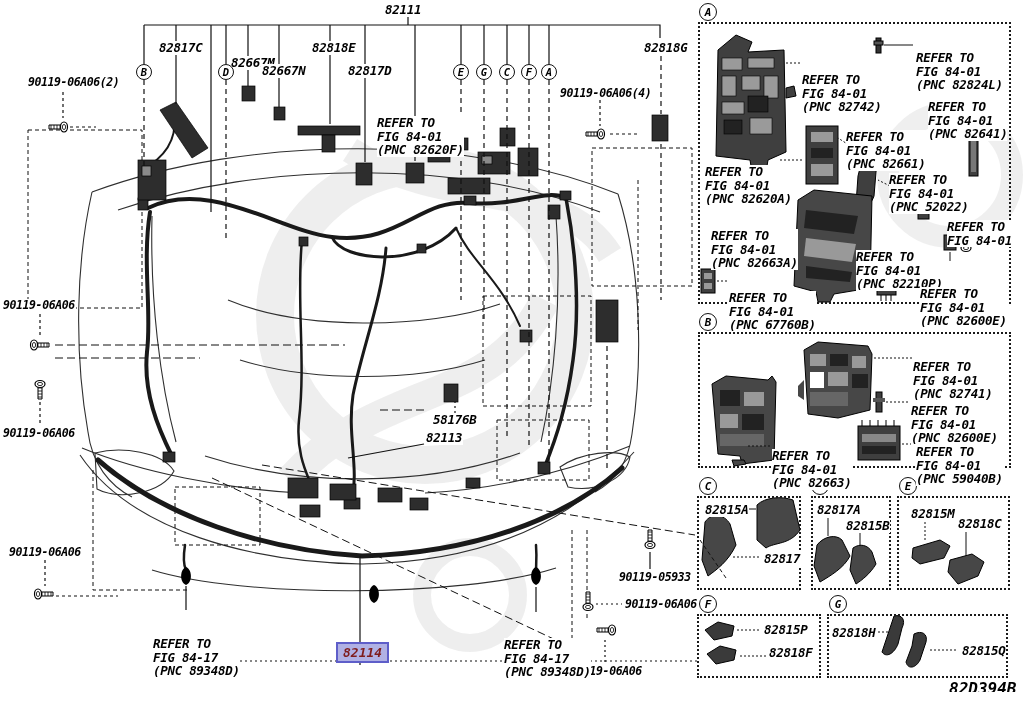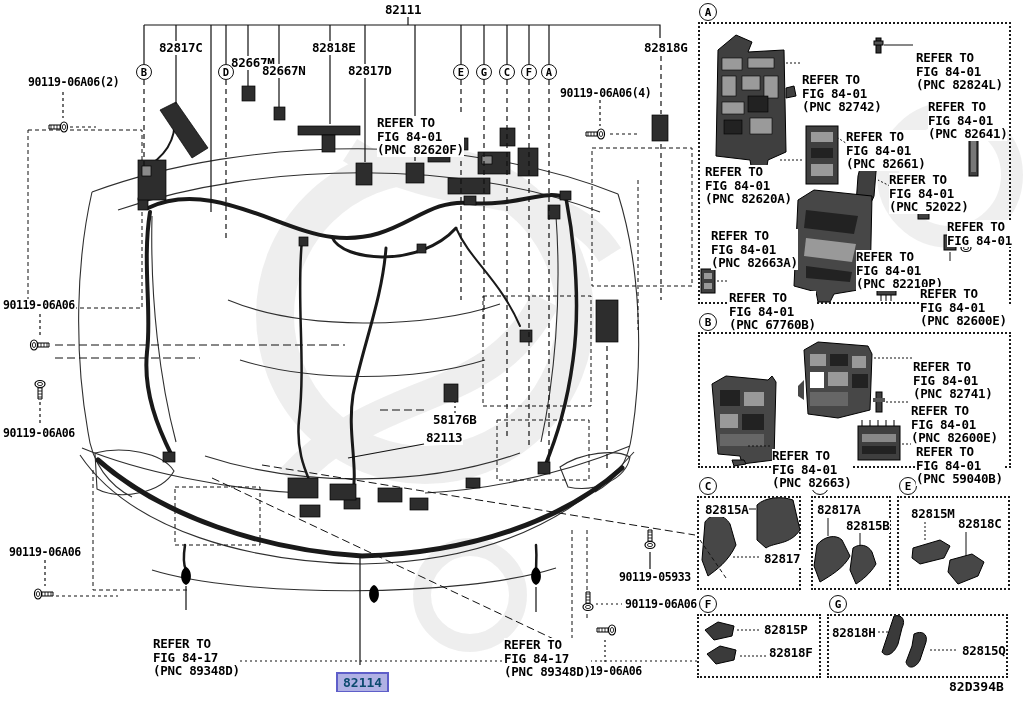--- a/index.html
+++ b/index.html
@@ -1,34 +1,34 @@
 <!DOCTYPE html>
 <html><head>
 <meta charset="utf-8">
 <style>
   html,body{margin:0;padding:0;background:#fff;}
   #stage{position:relative;width:1024px;height:692px;background:#fff;overflow:hidden;
-         font-family:"DejaVu Sans Mono",monospace;font-weight:bold;color:#000;}
+         font-family:"DejaVu Sans Mono",monospace;font-weight:bold;color:#000;font-style:italic;}
   svg{position:absolute;left:0;top:0;}
   .pl{position:absolute;font-size:12.5px;letter-spacing:-0.3px;background:#fff;
       padding:0 1px;white-space:nowrap;line-height:14px;}
   .bl{position:absolute;font-size:11.5px;letter-spacing:-0.4px;background:#fff;
       padding:0 1px;white-space:nowrap;line-height:13px;}
   .ref{position:absolute;font-size:12.5px;letter-spacing:-0.3px;line-height:13.5px;
        background:#fff;white-space:nowrap;margin-top:26px;}
   .circ{position:absolute;width:16px;height:16px;border:1.6px solid #111;border-radius:50%;
         background:#fff;font-size:10.5px;display:flex;align-items:center;justify-content:center;
         box-sizing:border-box;}
   .pcirc{position:absolute;width:18px;height:18px;border:1.7px solid #111;border-radius:50%;
         background:#fff;font-size:11px;display:flex;align-items:center;justify-content:center;
         box-sizing:border-box;}
   .pbox{position:absolute;border:2px dotted #1a1a1a;box-sizing:border-box;}
   .hl{position:absolute;font-size:13px;padding:1px 5px;border:2px solid #5e5ec9;
       background:#b0b1e4;color:#1c1c74;line-height:15px;}
-  .code{position:absolute;font-size:13px;letter-spacing:0;}
+  .code{position:absolute;font-size:16px;letter-spacing:0;}
 </style>
 </head>
 <body>
 
 <div id="stage">
 
 <svg width="1024" height="707" viewBox="0 0 1024 707">
   <defs>
     <g id="boltH">
       <path d="M-15,-2 h13 v4 h-13 z" fill="#fff" stroke="#000" stroke-width="1"></path>
@@ -390,21 +390,21 @@
   <div>REFER TO</div>
   <div>FIG 84-17</div>
   <div>(PNC 89348D)</div>
 </div>
 <div class="ref" style="left:504px;top:612px">
   <div>REFER TO</div>
   <div>FIG 84-17</div>
   <div>(PNC 89348D)</div>
 </div>
 
-<div class="hl" style="left: 336px; top: 642px; background: rgb(176, 177, 228); border-color: rgb(94, 94, 201); color: #0c4a6e; margin-top: 30px;">82114</div>
+<div class="hl" style="left: 336px; top: 642px; background: rgb(176, 177, 228); border-color: rgb(94, 94, 201); color: #7f1d1d;">82114</div>
 
 <div class="circ" style="left:136px;top:64px">B</div>
 <div class="circ" style="left:218px;top:64px">D</div>
 <div class="circ" style="left:453px;top:64px">E</div>
 <div class="circ" style="left:476px;top:64px">G</div>
 <div class="circ" style="left:499px;top:64px">C</div>
 <div class="circ" style="left:521px;top:64px">F</div>
 <div class="circ" style="left:541px;top:64px">A</div>
 
 <div class="pcirc" style="left:699px;top:3px">A</div>

